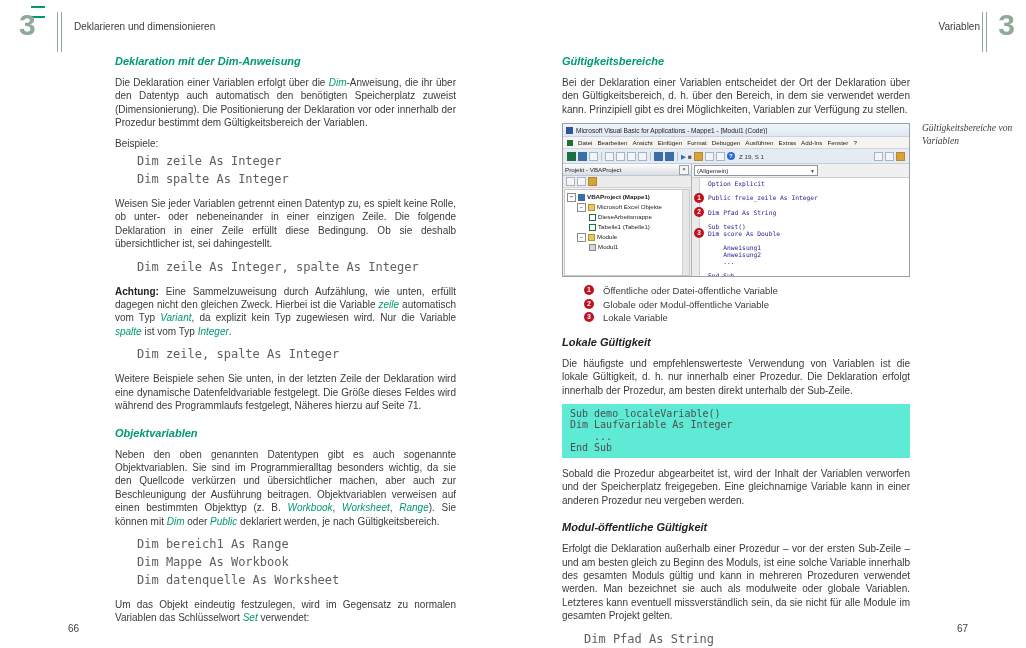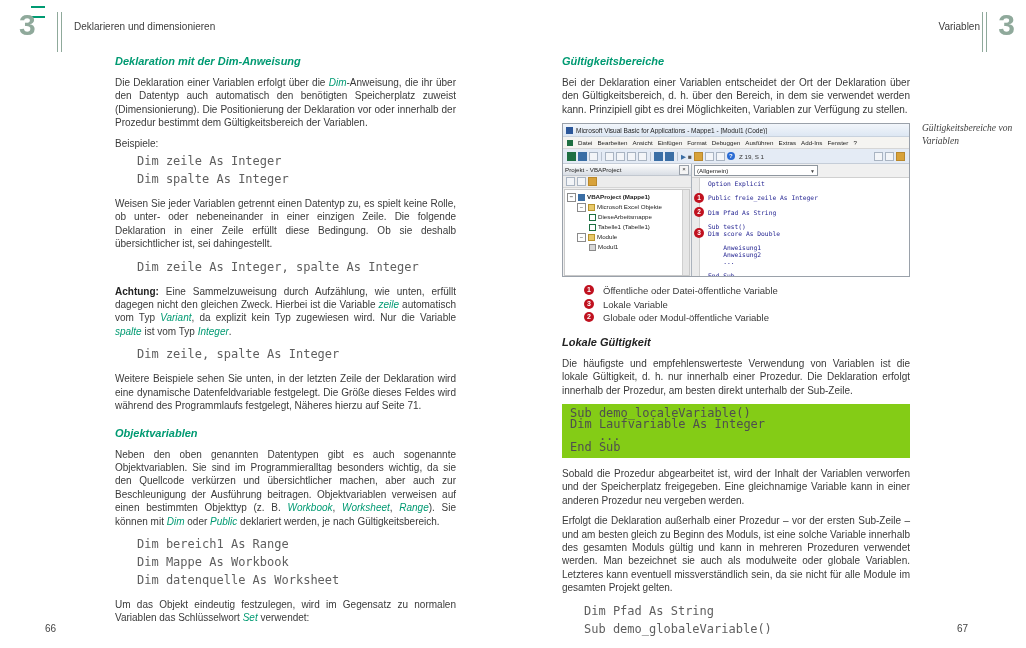--- a/index.html
+++ b/index.html
@@ -24,24 +24,24 @@
   .col-right{left:562px;width:348px;}
   h4.sec{margin:0 0 8px;font-size:11px;line-height:13px;color:#009a72;font-weight:bold;font-style:italic;}
   h4.sec.black{color:#222;}
   h4.mt{margin-top:14px;}
   p.body{margin:0 0 7px;font-size:10px;line-height:13.4px;text-align:justify;color:#3a3a3a;}
   p.lbl{margin:0;font-size:10px;line-height:13.4px;color:#3a3a3a;}
   .term{color:#009a72;font-style:italic;}
   .bold{font-weight:bold;color:#222;margin-top:28px;}
   .codeblk{margin:2px 0 9px;padding-left:22px;font-family:"DejaVu Sans Mono",monospace;
            font-size:12px;line-height:18px;color:#5f5f5f;white-space:pre;}
-  .graycode{margin:2px 0 9px;padding:4px 8px;background:#84cc16;font-family:"DejaVu Sans Mono",monospace;
-            font-size:12px;line-height:11.5px;color:#4f4f4f;white-space:pre;}
+  .graycode{margin:2px 0 9px;padding:4px 8px;background:#5eead4;font-family:"DejaVu Sans Mono",monospace;
+            font-size:10px;line-height:11.5px;color:#4f4f4f;white-space:pre;}
   .pgnum{position:absolute;bottom:14px;font-size:10px;color:#444;}
-  .pgnum.left{left:45px;}
+  .pgnum.left{left:68px;}
   .pgnum.right{right:58px;}
   .margin-note{position:absolute;left:922px;top:122px;width:100px;
                font-family:"Liberation Serif",serif;font-style:italic;font-size:9.5px;
                line-height:12.5px;color:#3d3d3d;}
   
   .vba{width:346px;height:152px;border:1px solid #9aa1aa;margin:0 0 8px;background:#eef1f6;
        font-family:"Liberation Sans",sans-serif;overflow:hidden;}
   .vba-titlebar{height:12px;background:linear-gradient(#f2f6fb,#dde7f3);display:flex;align-items:center;
                 padding:0 3px;gap:3px;border-bottom:1px solid #c8d2de;}
   .vba-appicon{width:7px;height:7px;background:#2b579a;display:inline-block;flex:0 0 auto;}
@@ -258,36 +258,37 @@
         </div>
       </div>
     </div>
 
     <div class="legend">
       <div class="leg-row">
           <span class="leg-badge">1</span>
           <span class="leg-label">Öffentliche oder Datei-öffentliche Variable</span>
         </div>
       <div class="leg-row">
+          <span class="leg-badge">2</span>
+          <span class="leg-label">Globale oder Modul-öffentliche Variable</span>
+        </div>
+      <div class="leg-row">
           <span class="leg-badge">3</span>
           <span class="leg-label">Lokale Variable</span>
-        </div>
-      <div class="leg-row">
-          <span class="leg-badge">2</span>
-          <span class="leg-label">Globale oder Modul-öffentliche Variable</span>
         </div>
     </div>
 
     <h4 class="sec black">Lokale Gültigkeit</h4>
     <p class="body">Die häufigste und empfehlenswerteste Verwendung von Variablen ist die lokale Gültigkeit, d. h. nur innerhalb einer Prozedur. Die Deklaration erfolgt innerhalb der Prozedur, am besten direkt unterhalb der Sub-Zeile.</p>
     <div class="graycode">Sub demo_localeVariable()
 Dim Laufvariable As Integer
     ...
 End Sub</div>
     <p class="body">Sobald die Prozedur abgearbeitet ist, wird der Inhalt der Variablen verworfen und der Speicherplatz freigegeben. Eine gleichnamige Variable kann in einer anderen Prozedur neu vergeben werden.</p>
+    <h4 class="sec black mt">Modul-öffentliche Gültigkeit</h4>
     <p class="body">Erfolgt die Deklaration außerhalb einer Prozedur – vor der ersten Sub-Zeile – und am besten gleich zu Beginn des Moduls, ist eine solche Variable innerhalb des gesamten Moduls gültig und kann in mehreren Prozeduren verwendet werden. Man bezeichnet sie auch als modulweite oder globale Variablen. Letzteres kann eventuell missverständlich sein, da sie nicht für alle Module im gesamten Projekt gelten.</p>
     <div class="codeblk">Dim Pfad As String
 Sub demo_globaleVariable()</div>
   </div>
 
   <div class="margin-note">Gültigkeitsbereiche von Variablen</div>
 
   <div class="pgnum left">66</div>
   <div class="pgnum right">67</div>
 </div>

